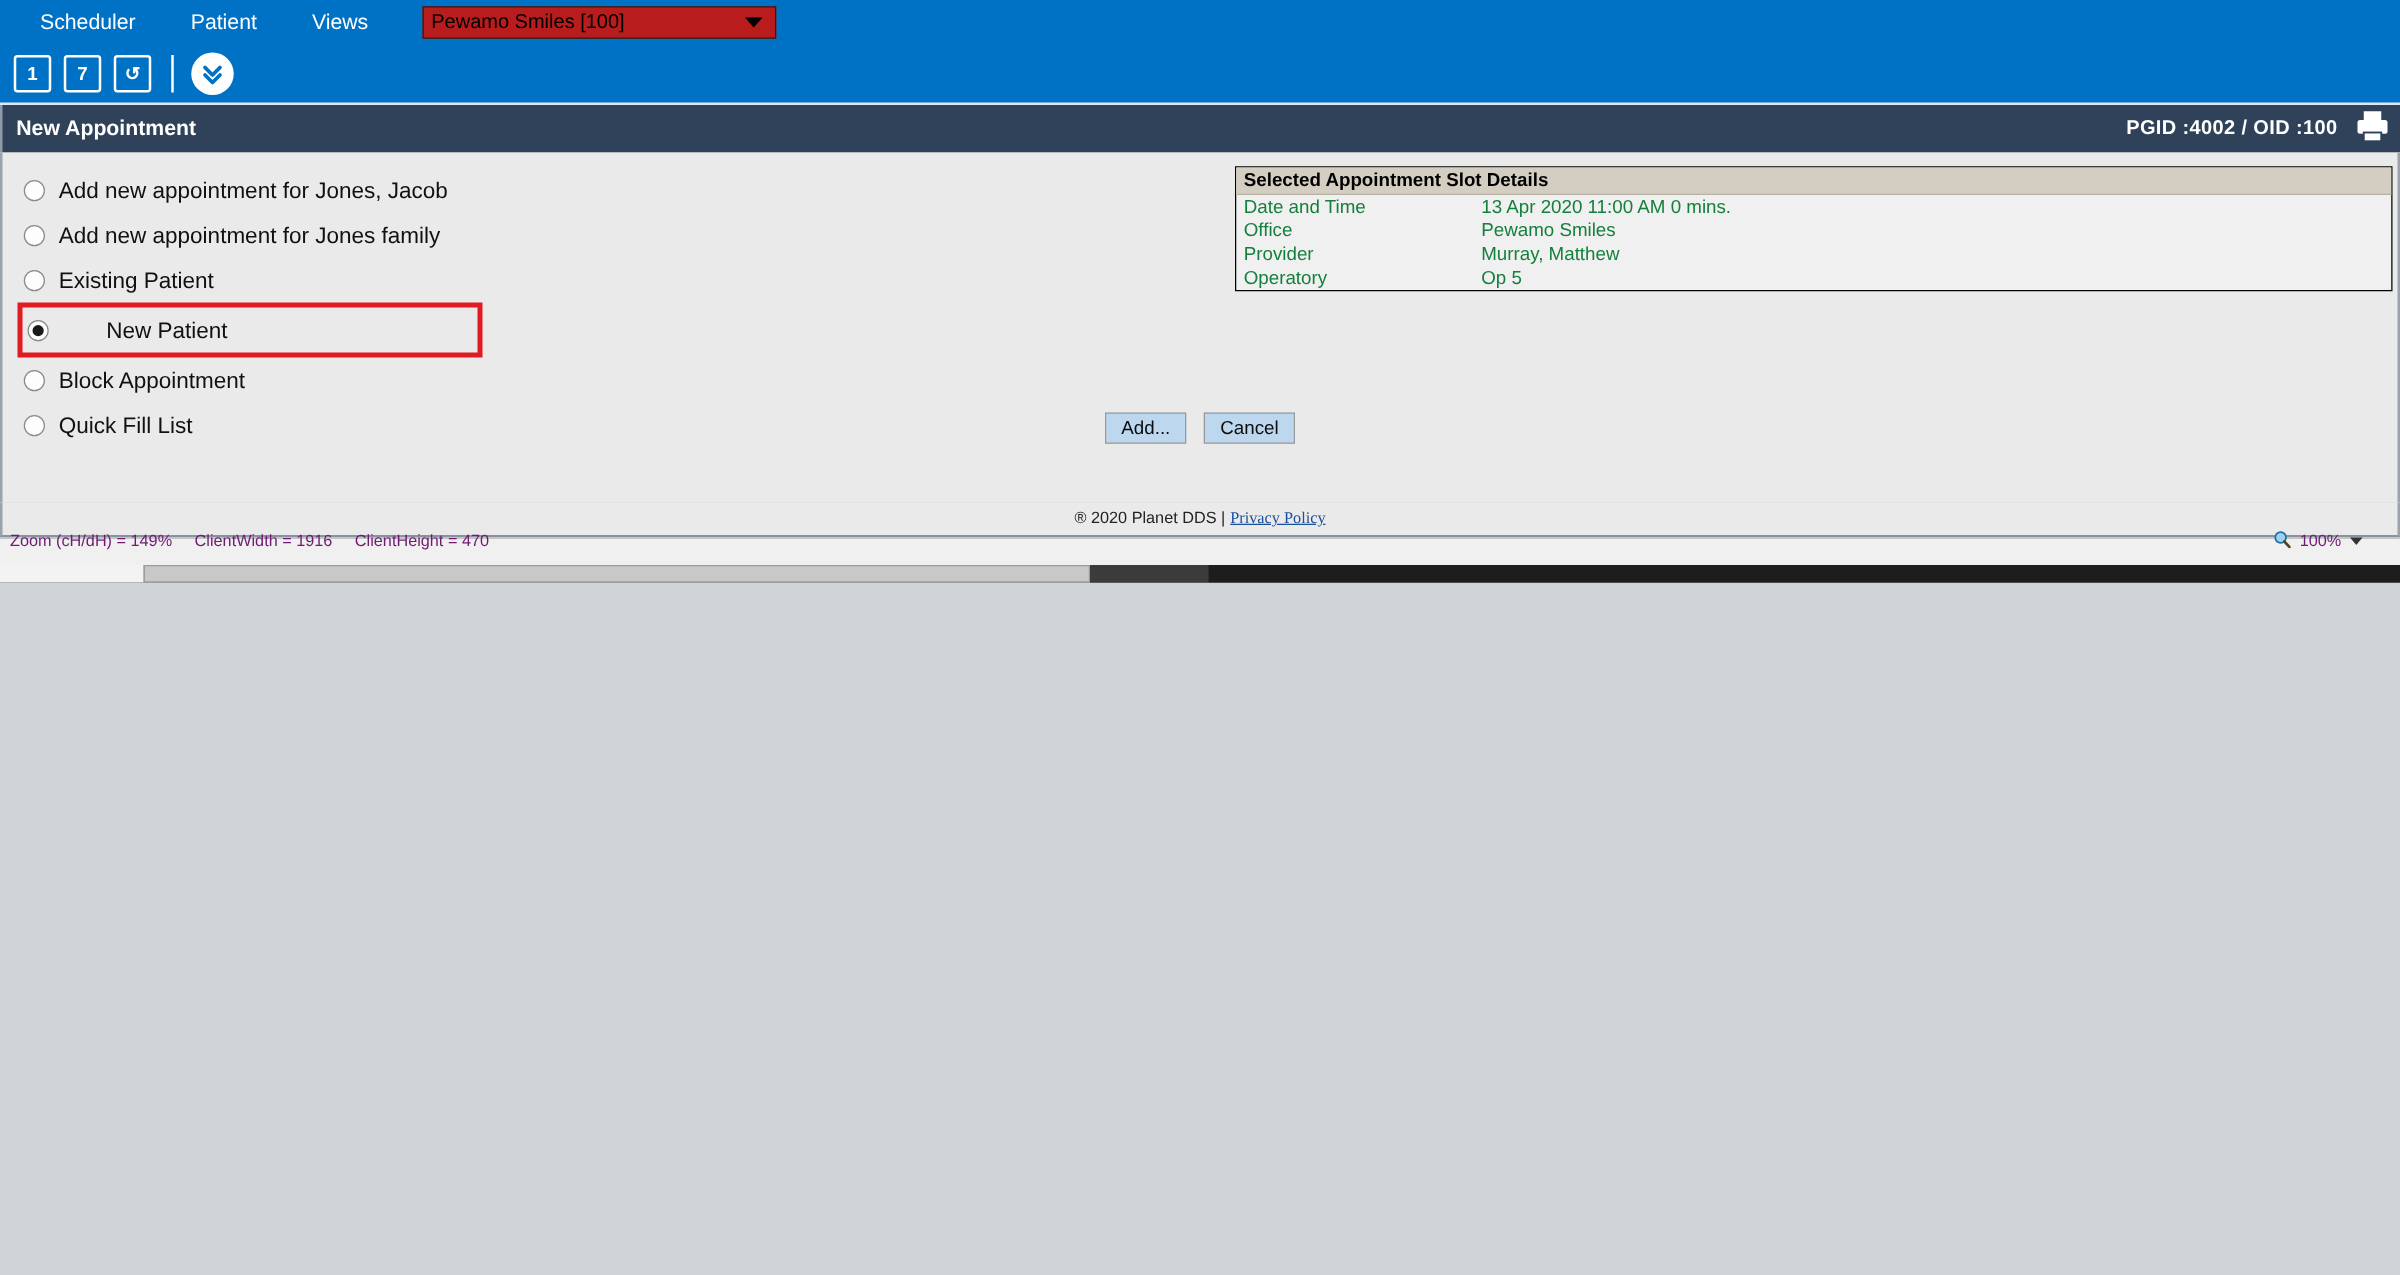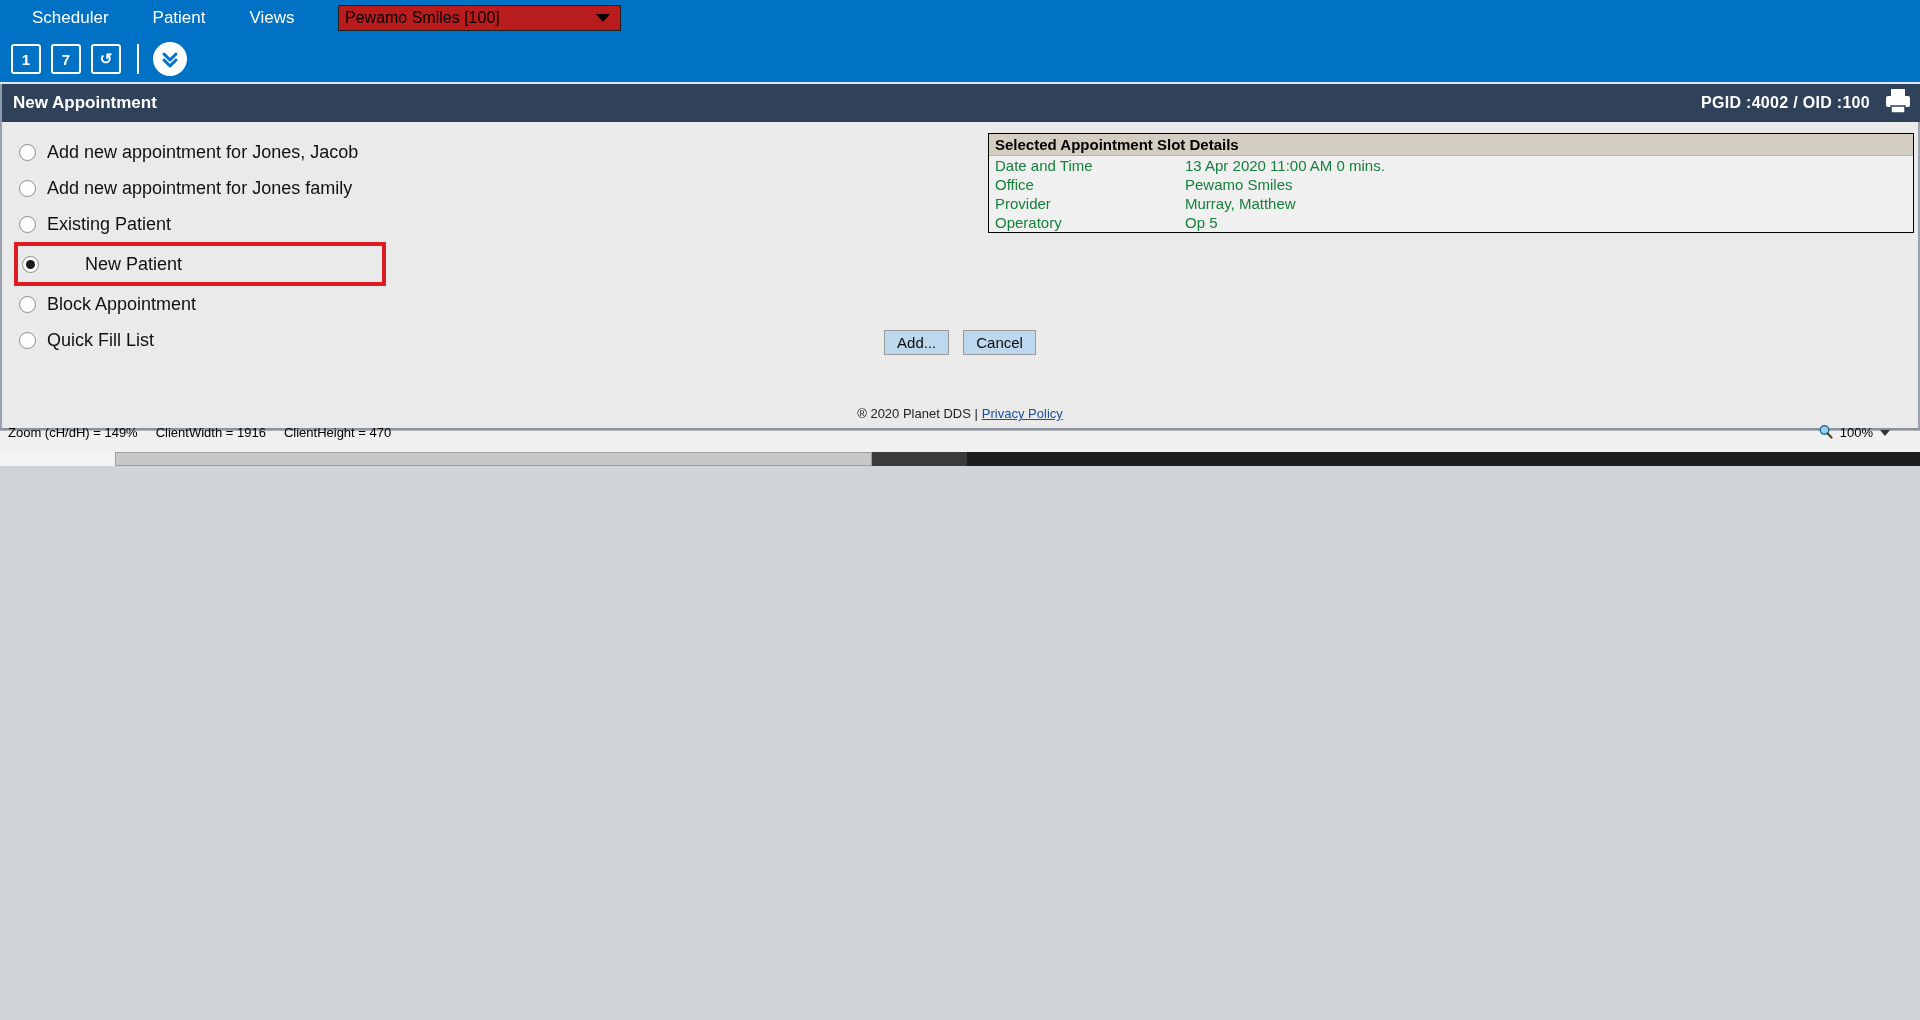--- a/index.html
+++ b/index.html
@@ -240,38 +240,39 @@
     align-items: flex-start;
     justify-content: center;
     padding-top: 4px;
     font-size: 13px;
     color: #222;
   }
   .footer a {
     color: #1a4f9c;
     text-decoration: underline;
     margin-left: 4px;
+    font-family: Liberation Serif, serif;
   }
 
   
   .deadspace {
     background: #cfd4d9;
     flex: 1 1 auto;
   }
 
   
   .statusbar {
     height: 22px;
     background: #f0f0f0;
     border-top: 1px solid #b6b6b6;
     display: flex;
     align-items: center;
     justify-content: space-between;
     font-size: 13px;
-    color: #000000;
+    color: #701a75;
     padding: 0 6px 18px 8px;
   }
   .status-left { display: flex; gap: 18px; white-space: nowrap; }
   .status-right {
     display: flex; align-items: center; gap: 7px;
     padding-right: 24px;
   }
   .zoom-pct { font-size: 13px; }
   .small-caret {
     width: 0; height: 0;

